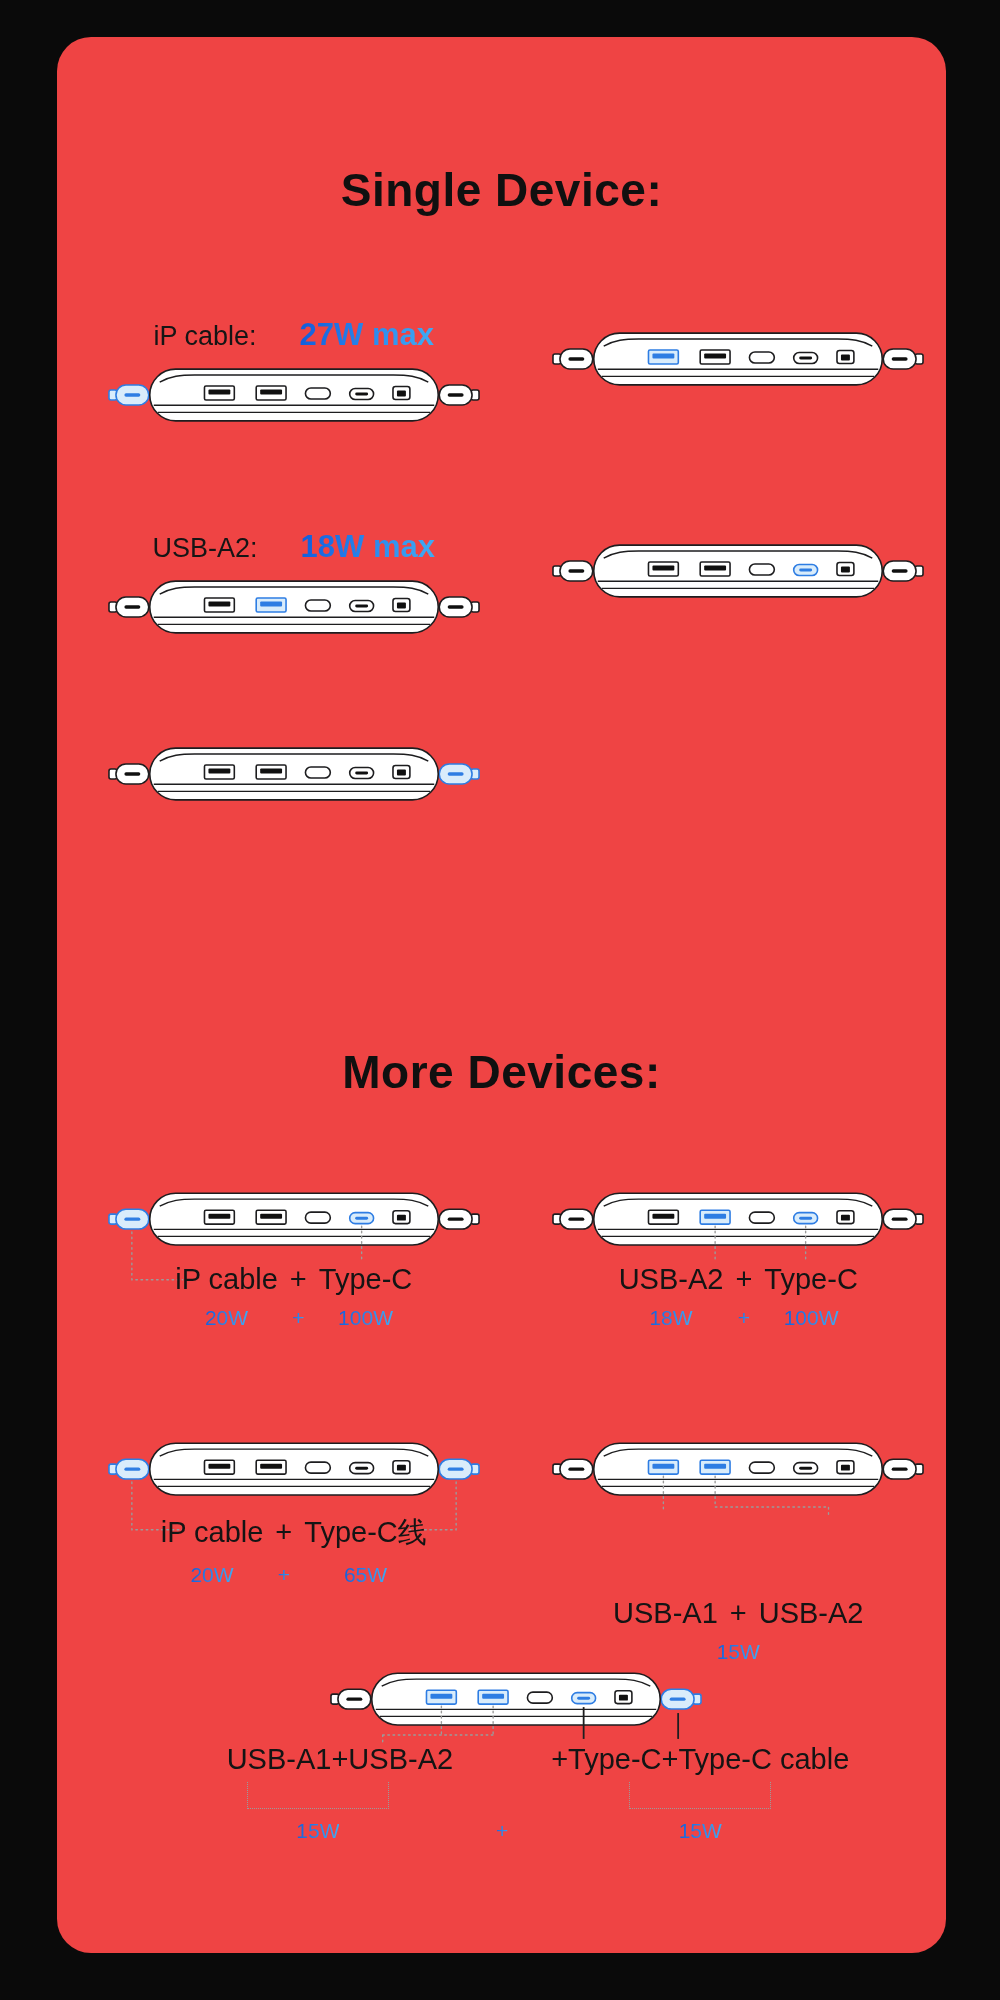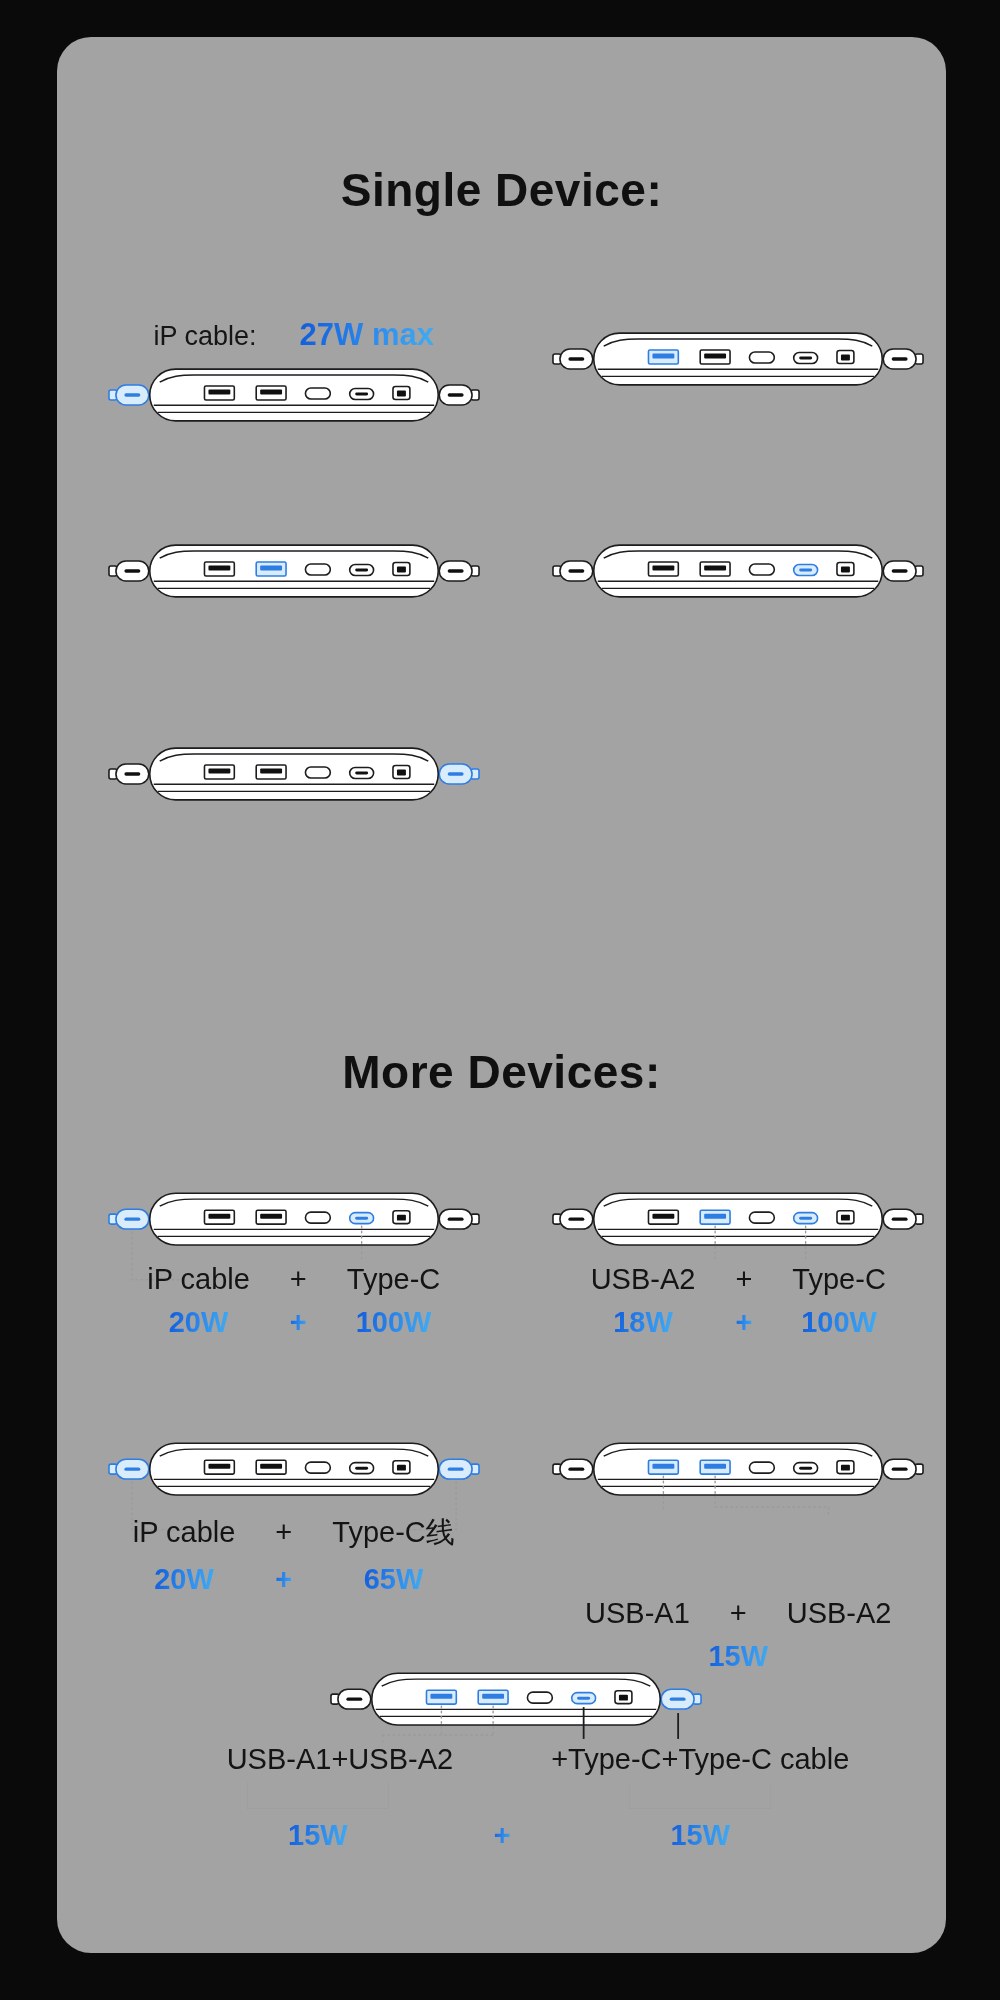--- a/index.html
+++ b/index.html
@@ -1,18 +1,18 @@
 <!DOCTYPE html>
 <html><head>
 <meta charset="utf-8">
 <style>
   html,body{margin:0;padding:0;background:#0a0a0a;}
   .stage{position:relative;width:1000px;height:2000px;background:#0a0a0a;overflow:hidden;
          font-family:"Liberation Sans",sans-serif;}
-  .card{position:absolute;left:57px;top:37px;width:889px;height:1916px;background:#a3a3a3;
+  .card{position:absolute;left:57px;top:37px;width:889px;height:1916px;background:#ef4444;
         border-radius:34px;}
   .h{position:absolute;left:0;right:0;text-align:center;font-weight:800;font-size:46px;
      color:#101010;letter-spacing:.5px;}
   #h1{top:126px}
   #h2{top:1008px}
   .srow,.mrow{position:absolute;left:0;right:0;display:grid;grid-template-columns:1fr 1fr;}
   #srowA{top:280px}
   #srowB{top:492px}
   #srowC{top:695px}
   #mrow1{top:1148px}
@@ -20,23 +20,23 @@
   #mrow3{top:1628px;display:flex;justify-content:center;}
   .scell,.mcell{display:flex;flex-direction:column;align-items:center;padding-left:29px;}
   .slabel{height:36px;display:flex;align-items:baseline;gap:24px;}
   .slabel .lab{font-size:27px;color:#151515;}
   .slabel .val{font-size:31px;font-weight:800;margin-left:19px;}
   .blue{background:linear-gradient(100deg,#1360dd 5%,#2f8fee 60%,#3fa9f2 95%);
         -webkit-background-clip:text;background-clip:text;color:transparent;}
   .dsvg{width:378px;height:70px;margin-top:8px;display:block;}
   .dsvg-m{height:118px;margin-top:0;}
   .combo{margin-top:-40px;display:grid;justify-content:center;align-items:baseline;
-         column-gap:40px;}
+         column-gap:12px;}
   .part{grid-row:1;font-size:29px;color:#141414;justify-self:center;white-space:nowrap;}
-  .watt{grid-row:2;font-size:29px;font-weight:700;justify-self:center;margin-top:10px;white-space:nowrap;}
+  .watt{grid-row:2;font-size:21px;font-weight:400;justify-self:center;margin-top:10px;white-space:nowrap;}
   .watt-span{grid-column:1 / -1;}
   .combo-wide{column-gap:34px;}
   .bracket{grid-row:2;height:26px;width:140px;margin-top:6px;justify-self:center;
            border-left:1.5px dotted #9b9b9b;border-right:1.5px dotted #9b9b9b;
            border-bottom:1.5px dotted #9b9b9b;}
   .wide-watt{margin-top:10px;}
 </style>
 </head>
 <body>
 
@@ -90,20 +90,24 @@
             <rect x="201.5" y="27" width="25" height="11" rx="5.5" fill="#fff" stroke="#1d1d1f" stroke-width="1.6"></rect>
             <rect x="246" y="27.5" width="24" height="11" rx="5.5" fill="#fff" stroke="#1d1d1f" stroke-width="1.6"></rect>
             <rect x="251.5" y="31.5" width="13" height="3" rx="1.5" fill="#101010"></rect>
             <rect x="289.5" y="25.5" width="17" height="13" rx="2.5" fill="#fff" stroke="#1d1d1f" stroke-width="1.6"></rect>
             <rect x="293.5" y="29.5" width="9" height="6" rx="1" fill="#101010"></rect>
           </svg>
         </div>
       </div>
     <div class="srow" id="srowB">
         <div class="scell">
+          <div class="slabel">
+            <span class="lab">USB-A2:</span>
+            <span class="val blue">18W max</span>
+          </div>
           <svg class="dsvg" viewBox="0 0 380 70" xmlns="http://www.w3.org/2000/svg">
             <rect x="4" y="29" width="8" height="10" rx="2" fill="#fff" stroke="#1d1d1f" stroke-width="1.6"></rect>
             <rect x="11" y="24" width="33" height="20" rx="10" fill="#fff" stroke="#1d1d1f" stroke-width="1.6"></rect>
             <rect x="19.5" y="32.3" width="16" height="3.4" rx="1.7" fill="#101010"></rect>
             <rect x="368" y="29" width="8" height="10" rx="2" fill="#fff" stroke="#1d1d1f" stroke-width="1.6"></rect>
             <rect x="336" y="24" width="33" height="20" rx="10" fill="#fff" stroke="#1d1d1f" stroke-width="1.6"></rect>
             <rect x="344.5" y="32.3" width="16" height="3.4" rx="1.7" fill="#101010"></rect>
             <rect x="45" y="8" width="290" height="52" rx="26" fill="#fff" stroke="#1d1d1f" stroke-width="1.6"></rect>
             <path d="M55 21 C66 15 76 13.9 90 13.9 L290 13.9 C304 13.9 314 15 325 21" stroke="#1d1d1f" stroke-width="1.4" fill="none"></path>
             <path d="M49 44.3 L331 44.3" stroke="#1d1d1f" stroke-width="1.3" fill="none"></path>

